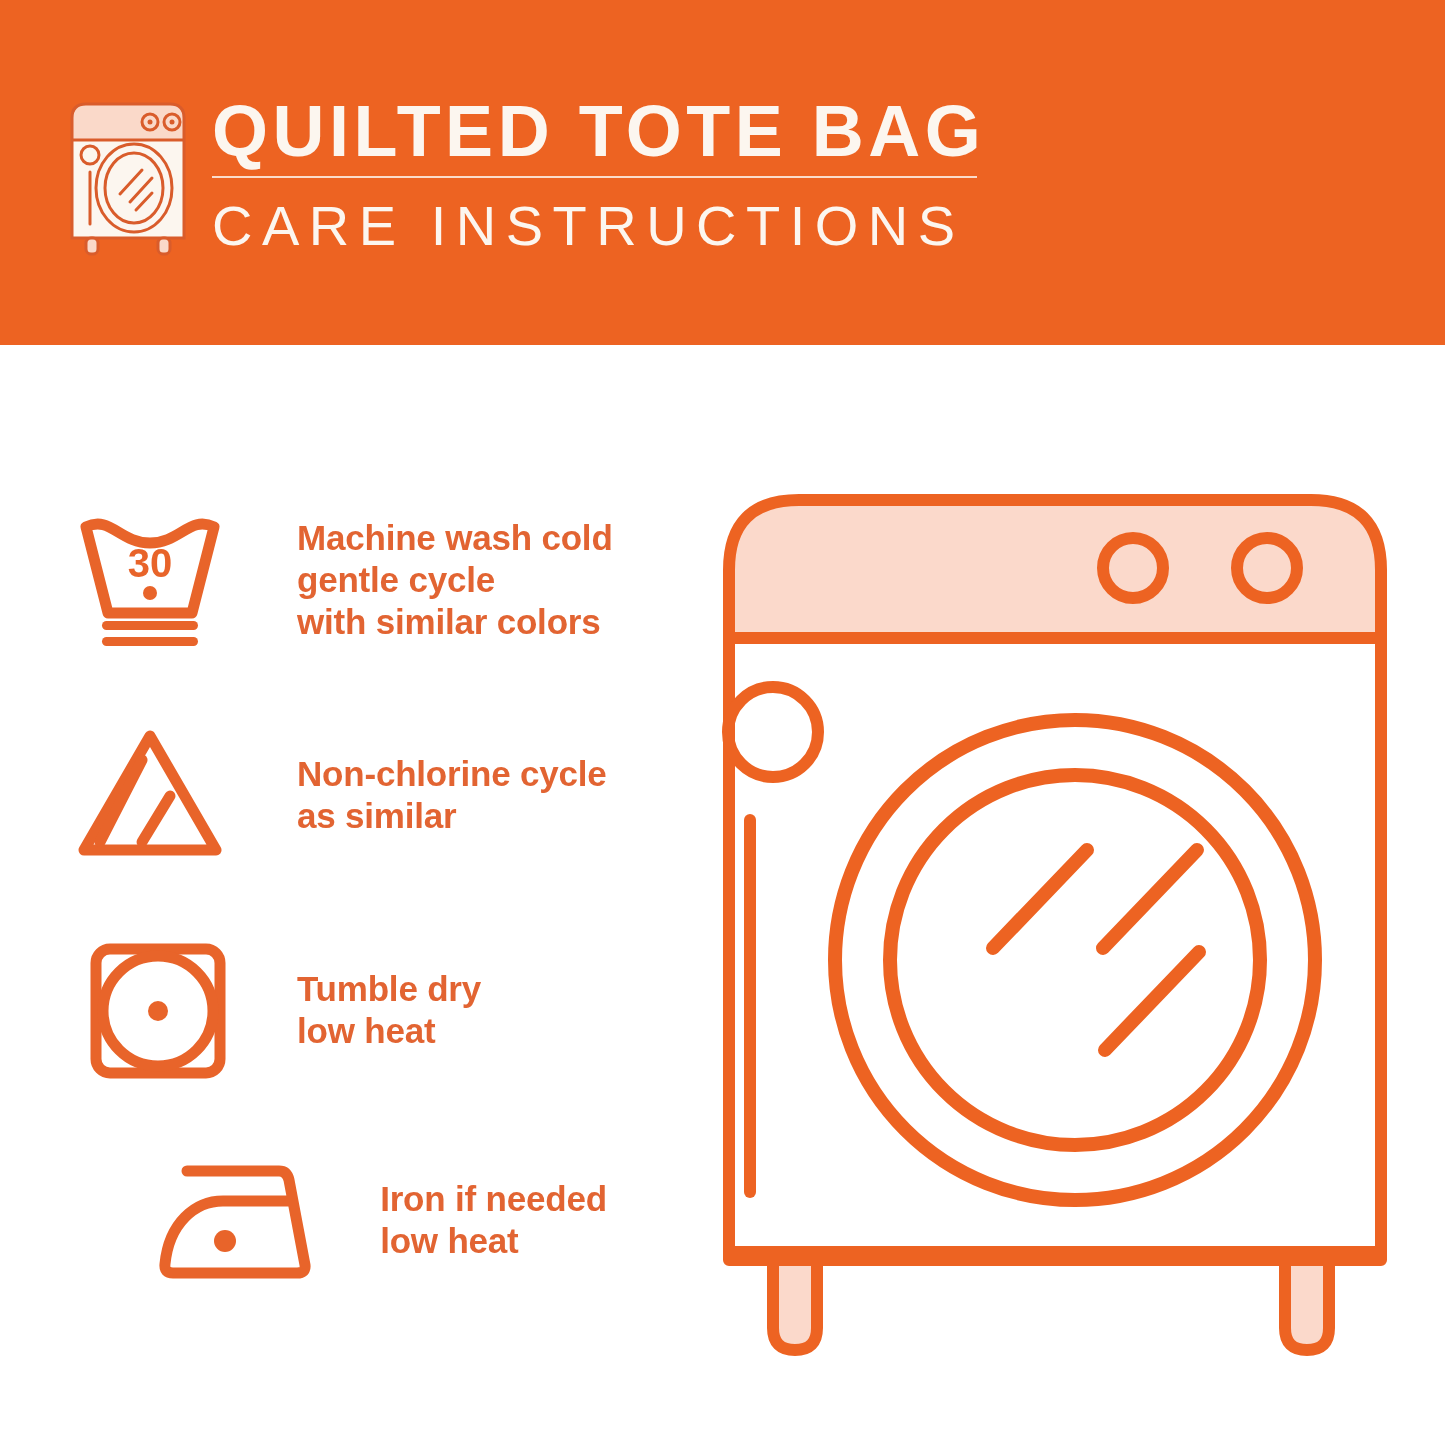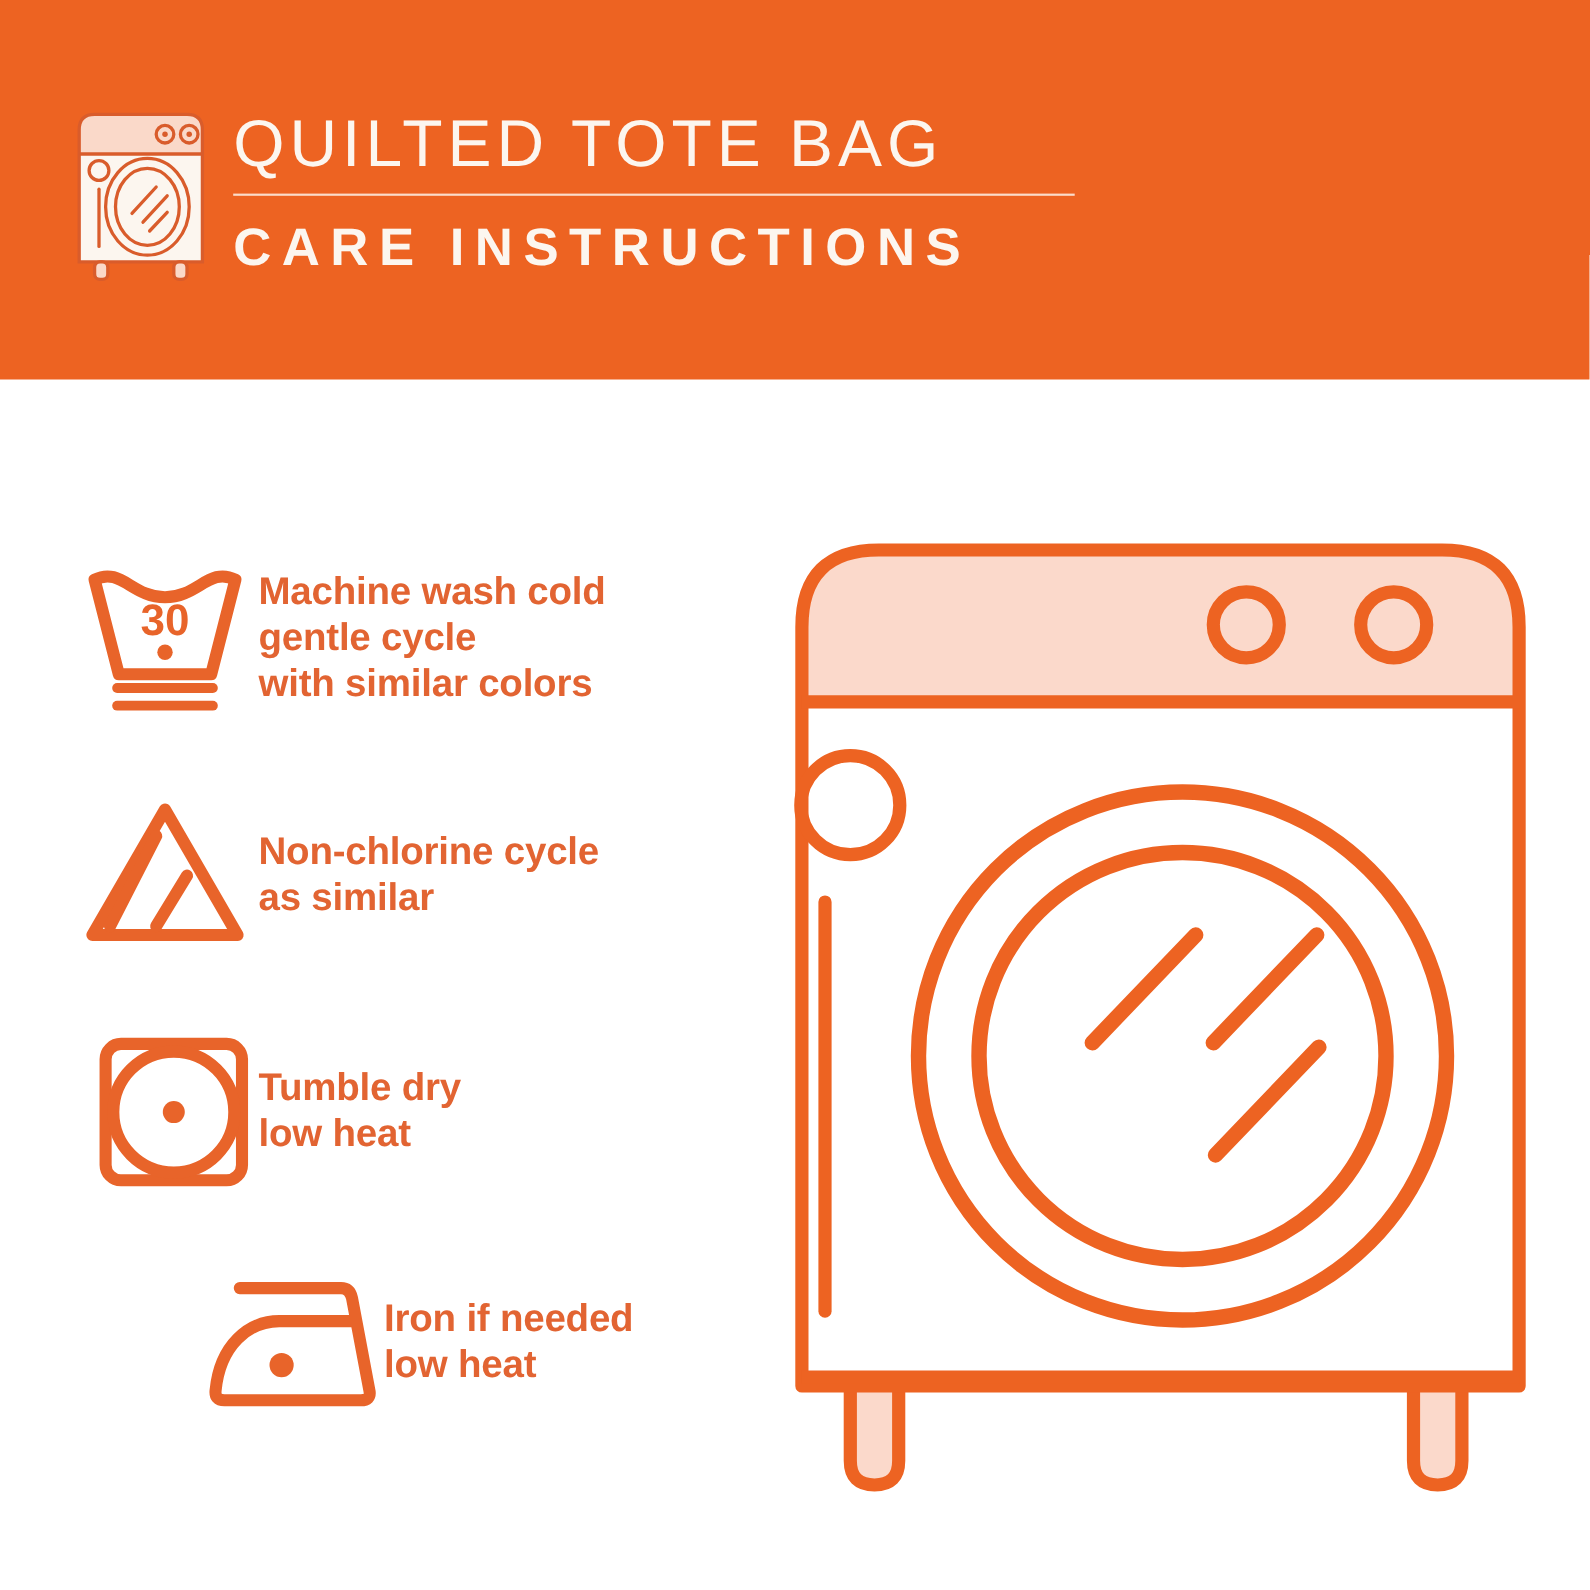--- a/index.html
+++ b/index.html
@@ -32,38 +32,38 @@
     width: 132px;
     height: 158px;
   }
   .header-text-block {
     position: absolute;
     left: 212px;
     top: 95px;
     width: 800px;
   }
   .title-main {
-    font-size: 60px;
-    font-weight: 400;
+    font-size: 72px;
+    font-weight: 700;
     color: #FCF6EF;
     letter-spacing: 4.5px;
     line-height: 72px;
     white-space: nowrap;
     font-family: "Liberation Sans", sans-serif;
   }
   .title-divider {
     width: 765px;
     height: 2px;
     background: #FBDCCB;
     margin-top: 9px;
     margin-bottom: 10px;
   }
   .title-sub {
-    font-size: 48px;
-    font-weight: 700;
+    font-size: 56px;
+    font-weight: 400;
     color: #FCF6EF;
     letter-spacing: 9.5px;
     line-height: 76px;
     white-space: nowrap;
     font-family: "Liberation Sans", sans-serif;
   }
 
   
   .care-list {
     position: absolute;
@@ -92,20 +92,21 @@
     display: flex;
     align-items: center;
     justify-content: flex-start;
   }
   .care-label {
     font-size: 35px;
     line-height: 42px;
     color: #E26432;
     font-weight: 700;
     letter-spacing: -0.2px;
+    margin-left: 62px;
     font-family: "Liberation Sans", sans-serif;
   }
   .care-label .ln { display: block; }
 
   
   .machine-art {
     position: absolute;
     left: 705px;
     top: 470px;
     width: 700px;

